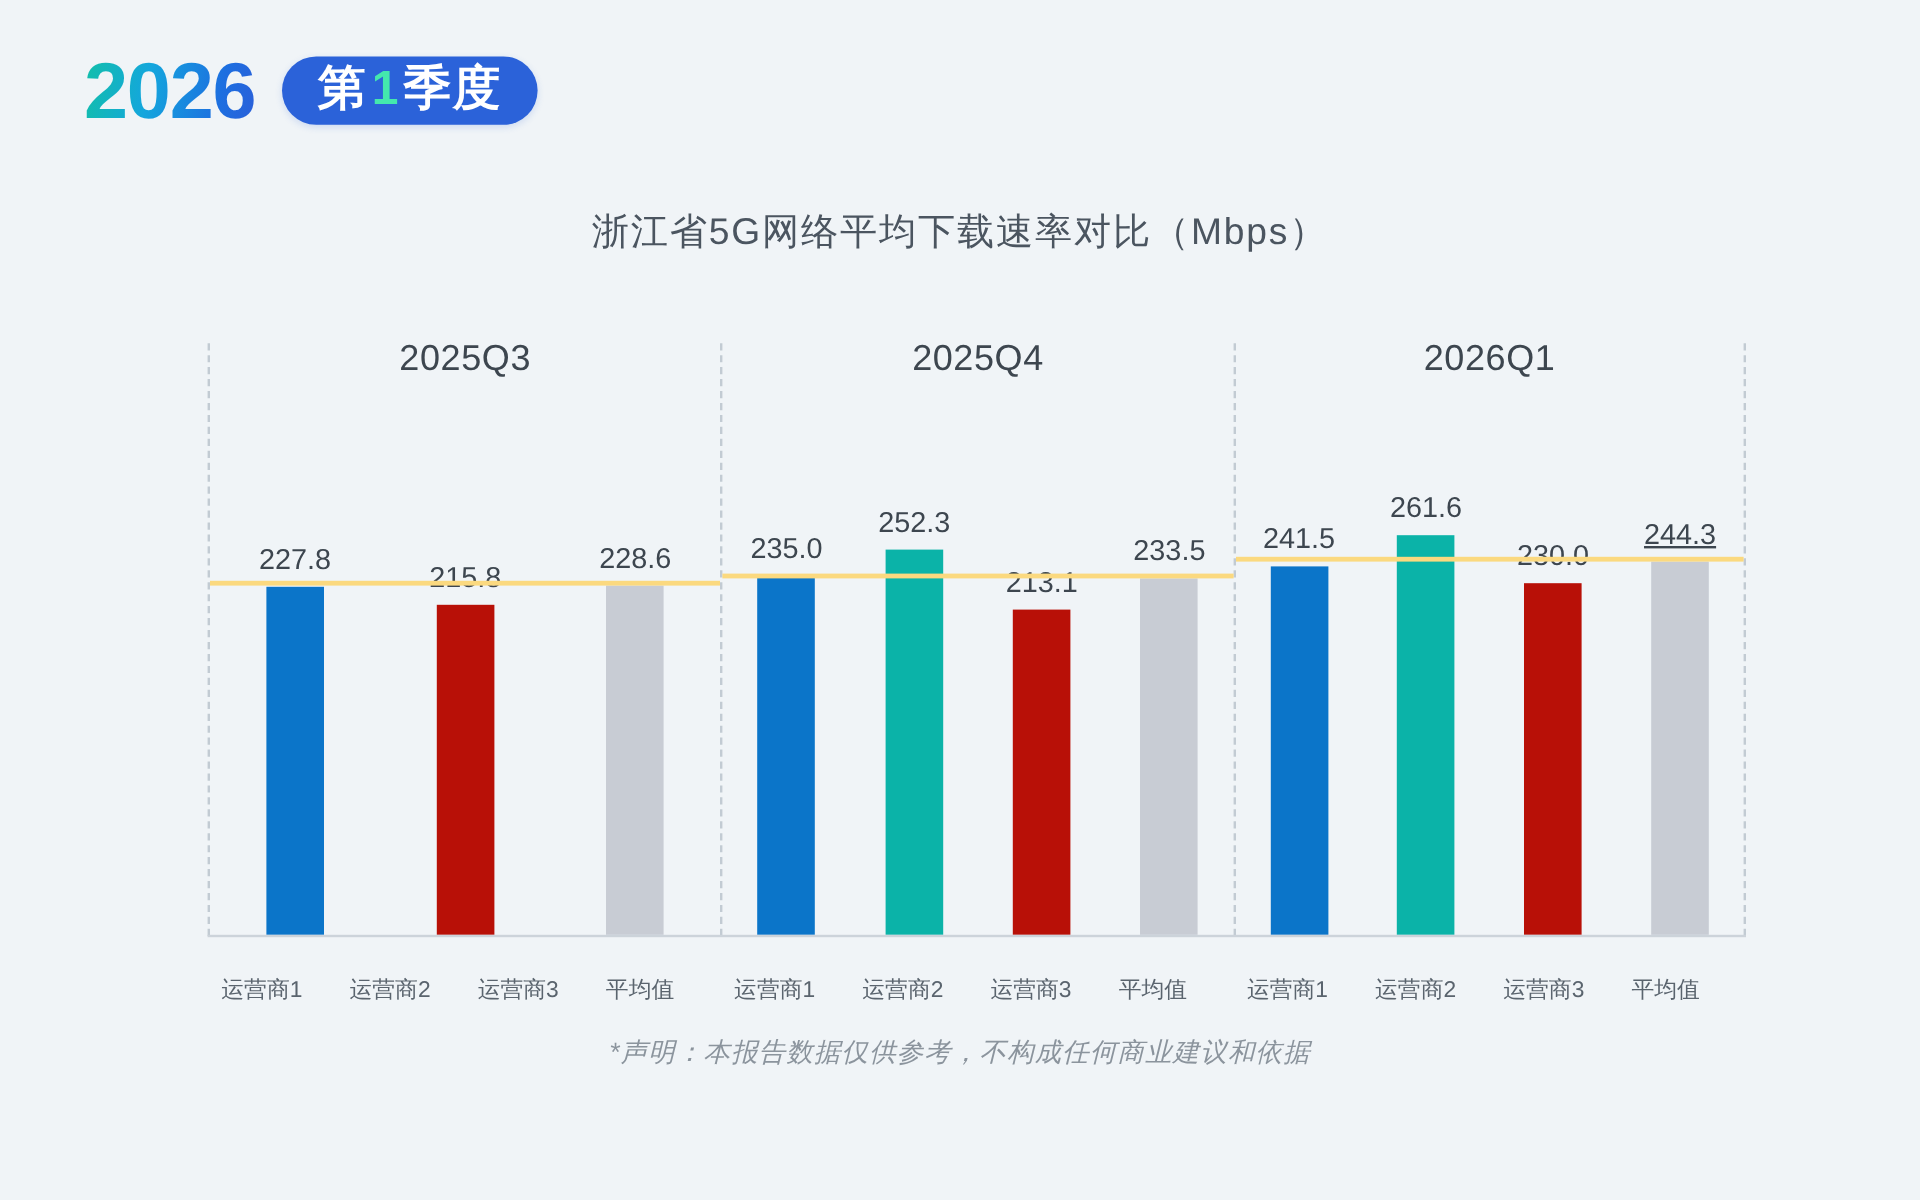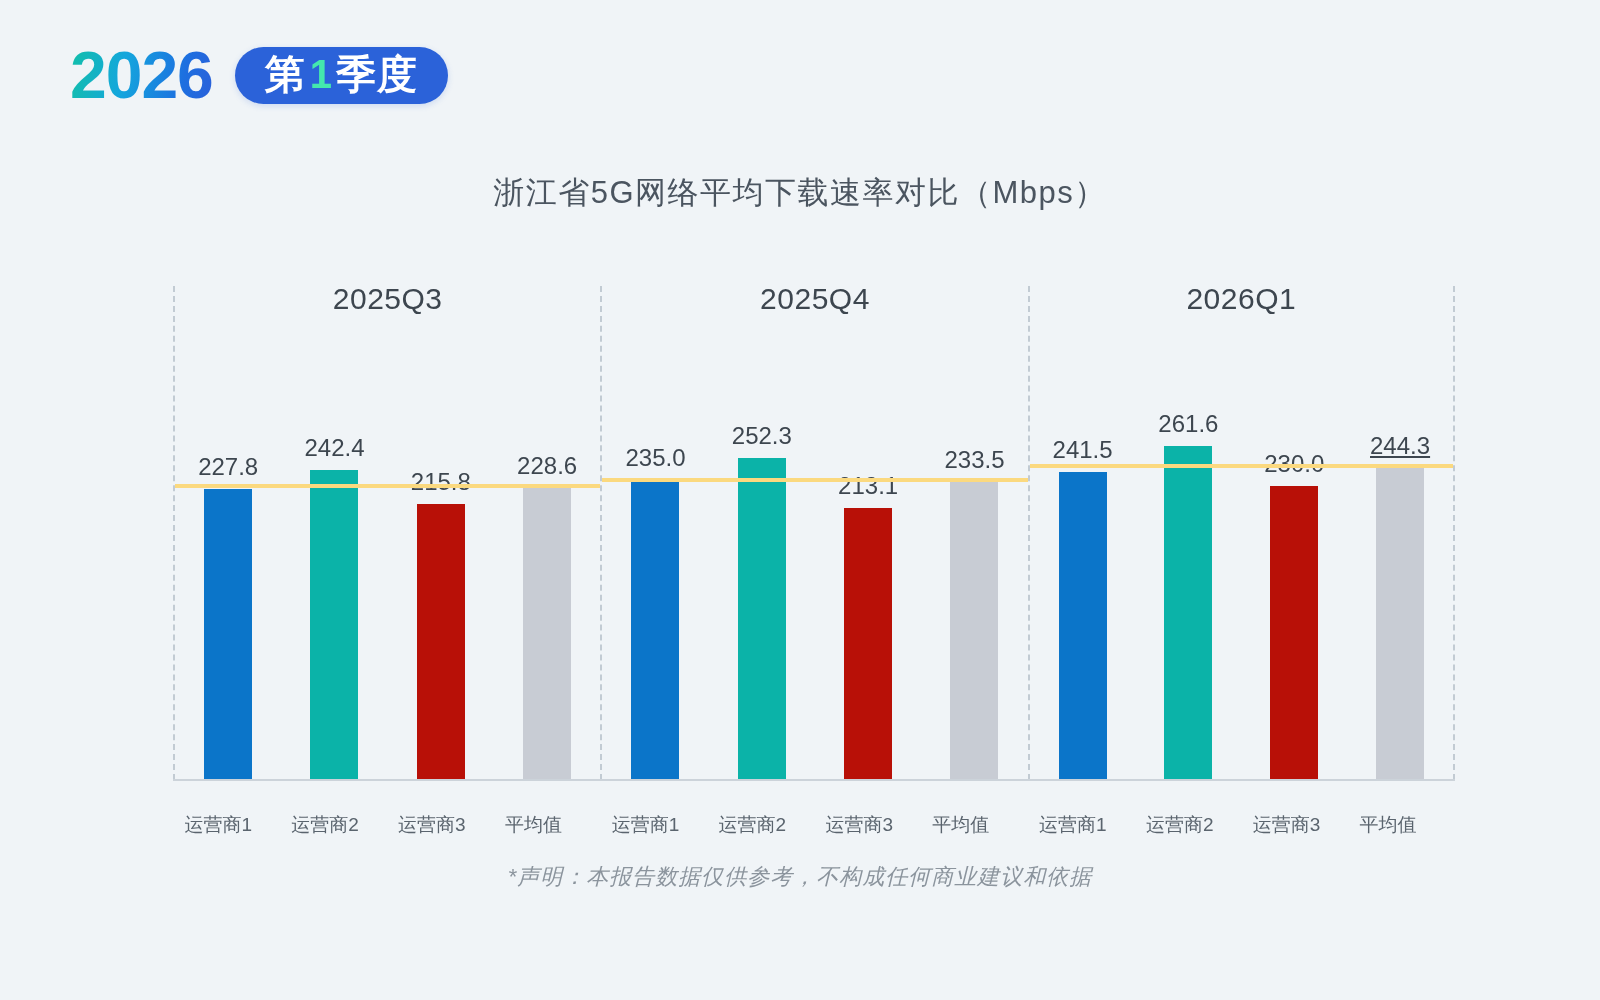--- a/index.html
+++ b/index.html
@@ -120,24 +120,20 @@
 <div class="plot">
   <div class="panels" id="panels">
       <div class="panel">
         <div class="panel-title">2025Q3</div>
         <div class="bars">
           <div class="barwrap">
             <div class="bar-value" style="bottom: 298px;">227.8</div>
             <div class="bar" style="height: 290px; background: rgb(11, 117, 201);"></div>
           </div>
           <div class="barwrap">
-            <div class="bar-value" style="bottom: 317px;">242.4</div>
-            <div class="bar" style="height: 309px; background: rgb(11, 179, 168);"></div>
-          </div>
-          <div class="barwrap">
             <div class="bar-value" style="bottom: 283px;">215.8</div>
             <div class="bar" style="height: 275px; background: rgb(184, 16, 7);"></div>
           </div>
           <div class="barwrap">
             <div class="bar-value" style="bottom: 299px;">228.6</div>
             <div class="bar" style="height: 291px; background: rgb(200, 204, 212);"></div>
           </div>
         </div>
         <div class="avgline" style="background: rgb(251, 217, 127); bottom: 292px;"></div>
       </div>

